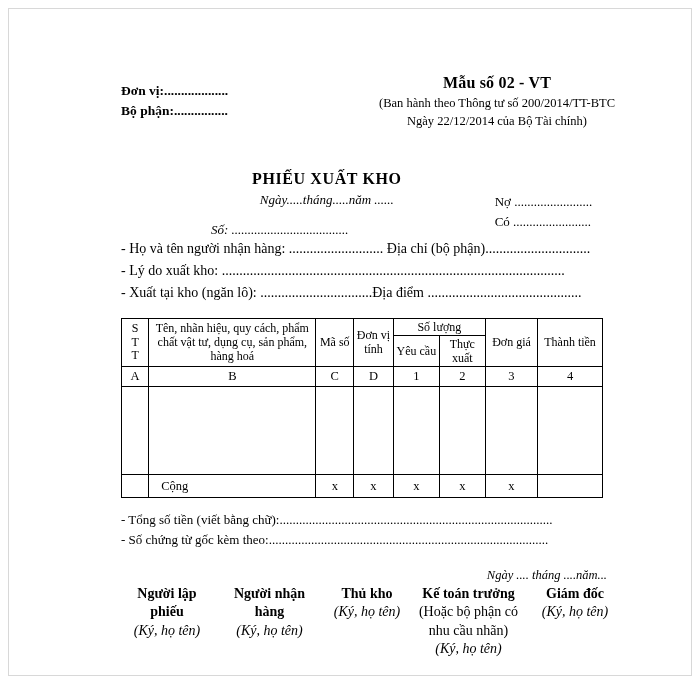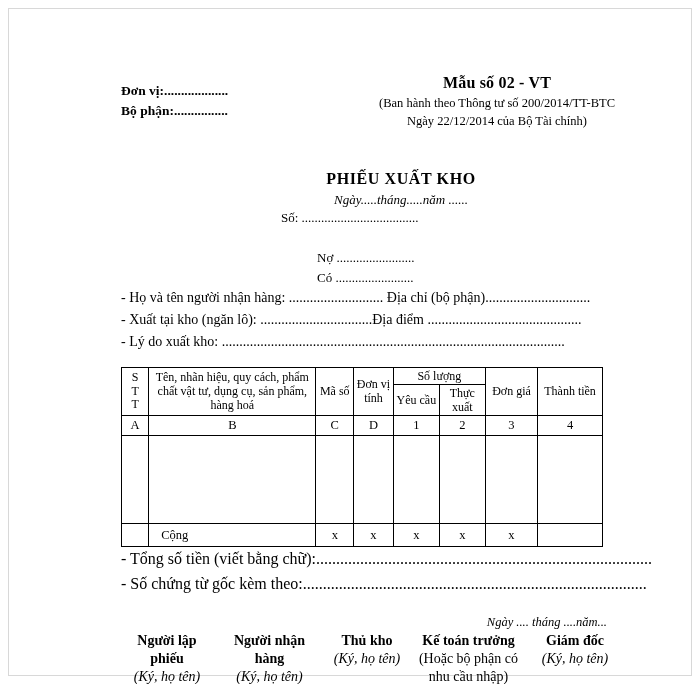--- a/index.html
+++ b/index.html
@@ -55,43 +55,43 @@
     font-weight: bold;
     font-size: 16px;
     letter-spacing: .2px;
   }
 
   
   .doc-title-wrap {
     margin-top: 40px;
     display: flex;
     justify-content: space-between;
-    align-items: center;
-    flex-direction: column;
+    align-items: flex-start;
   }
   .title-center {
     width: 300px;
     text-align: center;
     margin-left: 60px;
   }
   .doc-title {
     font-size: 16px;
     font-weight: bold;
     letter-spacing: .6px;
   }
   .doc-date {
     font-style: italic;
     font-size: 13px;
     margin-top: 4px;
   }
   .doc-number {
     font-size: 13px;
-    margin-top: 2px;
+    margin-top: 14px;
     text-align: left;
     padding-left: 30px;
+    font-style: italic;
   }
   .debit-credit {
     width: 130px;
     font-size: 13px;
     line-height: 1.5;
     padding-top: 22px;
     margin-left: 22px;
   }
 
   
@@ -134,21 +134,22 @@
   .total-label {
     text-align: left !important;
     font-weight: bold;
     padding-left: 12px !important;
     font-size: 12.5px;
   }
   .mark-x { font-weight: bold; font-size: 12.5px; }
 
   
   .below-table {
-    font-size: 16px;
+    margin-top: 12px;
+    font-size: 13px;
     line-height: 1.55;
   }
   .below-table div { white-space: nowrap; }
 
   
   .signoff-date {
     margin-top: 18px;
     text-align: right;
     padding-right: 14px;
     font-style: italic;
@@ -199,22 +200,22 @@
         <div class="doc-number">Số: ....................................</div>
       </div>
       <div class="debit-credit">
         <div>Nợ ........................</div>
         <div>Có ........................</div>
       </div>
     </div>
 
     <div class="info-lines">
       <div>- Họ và tên người nhận hàng: ........................... Địa chỉ (bộ phận)..............................</div>
+      <div>- Lý do xuất kho: ..................................................................................................</div>
       <div>- Xuất tại kho (ngăn lô): ................................Địa điểm ............................................</div>
-      <div>- Lý do xuất kho: ..................................................................................................</div>
     </div>
 
     <table class="main-table">
       <colgroup>
         <col class="col-stt">
           <col class="col-name">
           <col class="col-ma">
           <col class="col-dvt">
         <col class="col-yc">
           <col class="col-tx">
@@ -294,21 +295,21 @@
         <div class="sign-note">(Ký, họ tên)</div>
       </div>
 
       <div class="sign-col sc-3">
         <div class="sign-title">Thủ kho</div>
         <div class="sign-note">(Ký, họ tên)</div>
       </div>
 
       <div class="sign-col sc-4">
         <div class="sign-title">Kế toán trưởng</div>
-        <div class="sign-sub">(Hoặc bộ phận có nhu cầu nhập)</div>
+        <div class="sign-sub">(Hoặc bộ phận có nhu cầu nhãn)</div>
         <div class="sign-note">(Ký, họ tên)</div>
       </div>
 
       <div class="sign-col sc-5">
         <div class="sign-title">Giám đốc</div>
         <div class="sign-note">(Ký, họ tên)</div>
       </div>
 
     </div>
 

